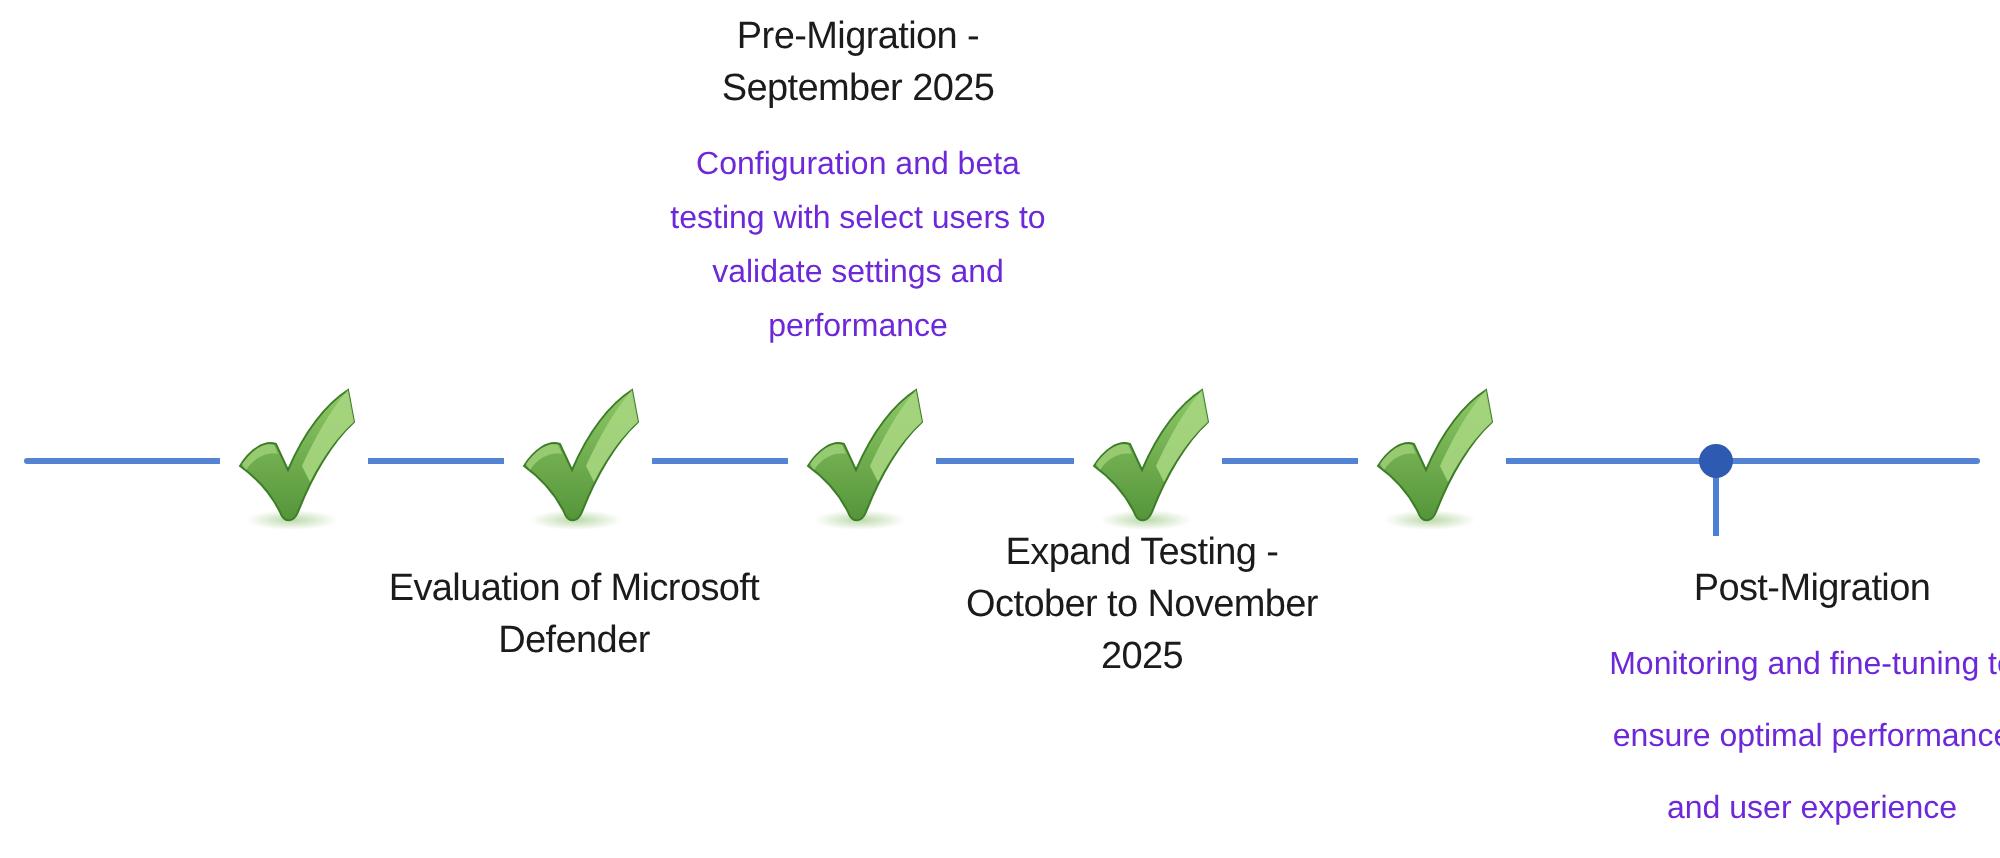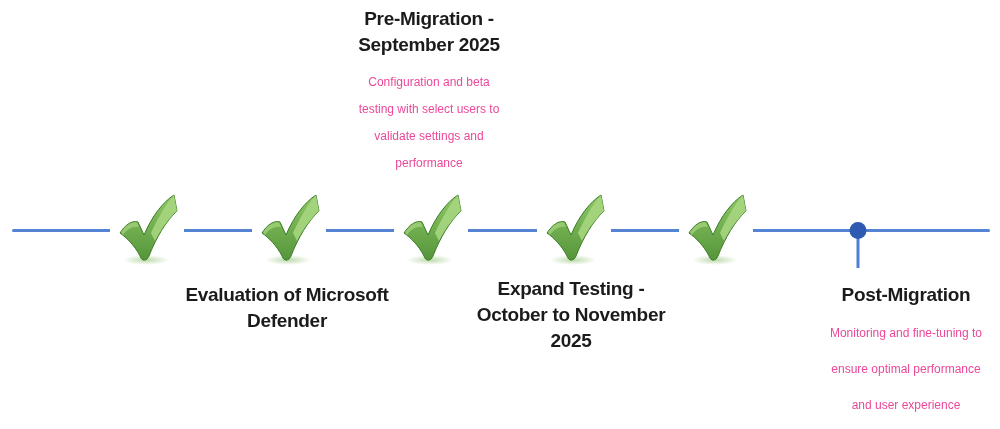--- a/index.html
+++ b/index.html
@@ -45,31 +45,31 @@
   
   .label {
     position: absolute;
     transform: translateX(-50%);
     text-align: center;
   }
   .label h3 {
     margin: 0;
     font-size: 19px;
     line-height: 26px;
-    font-weight: bold;
+    font-weight: normal;
     letter-spacing: -0.3px;
     color: #1b1b1b;
     white-space: pre-line;
   }
   .label p {
     margin: 11px 0 0 0;
-    font-size: 12px;
+    font-size: 16px;
     line-height: 27px;
     font-weight: 400;
-    color: #ec4899;
+    color: #6d28d9;
     white-space: pre-line;
     text-align: center;
   }
   .label.tight p { margin-top: 7px; line-height: 36px; }
 </style>
 </head>
 <body>
 
 <div class="stage">
 
@@ -135,21 +135,21 @@
     <p>Configuration and beta
 testing with select users to
 validate settings and
 performance</p>
   </div>
 
   <div class="label" style="left:287px; top:282px; width:250px">
     <h3>Evaluation of Microsoft
 Defender</h3>
   </div>
-  <div class="label tight" style="left:571px; top:276px; width:230px">
+  <div class="label tight" style="left:571px; top:264px; width:230px">
     <h3>Expand Testing -
 October to November
 2025</h3>
   </div>
   <div class="label tight" style="left:906px; top:282px; width:255px">
     <h3>Post-Migration</h3>
     <p>Monitoring and fine-tuning to
 ensure optimal performance
 and user experience</p>
   </div>

